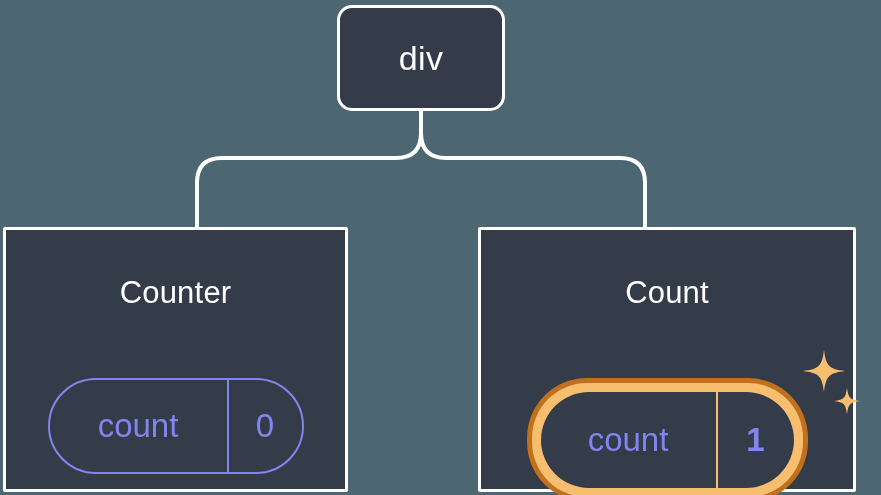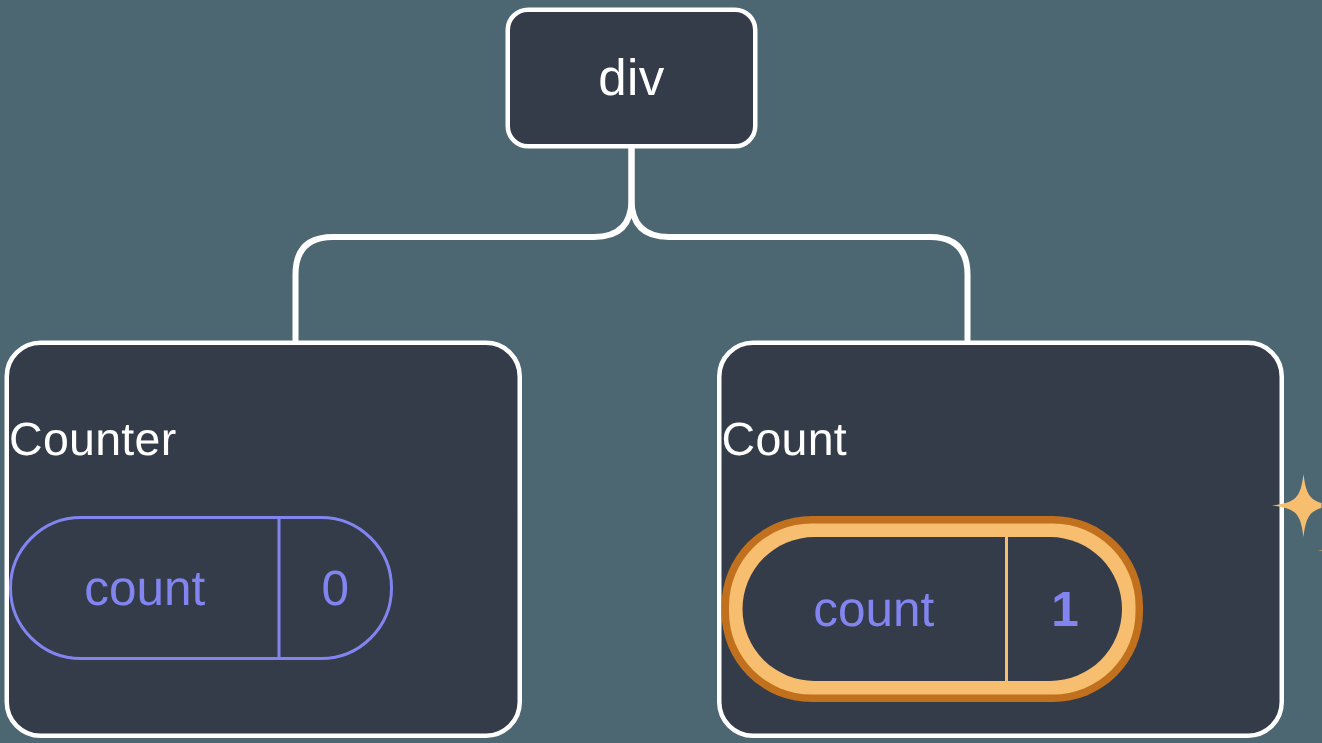--- a/index.html
+++ b/index.html
@@ -31,21 +31,21 @@
     height: 495px;
     pointer-events: none;
   }
 
   
   .root-node {
     position: absolute;
     left: 337px;
     top: 5px;
     width: 168px;
-    height: 94px;
+    height: 106px;
     box-sizing: border-box;
     background: #343b49;
     border: 3px solid #ffffff;
     border-radius: 15px;
     display: flex;
     align-items: center;
     justify-content: center;
   }
   .root-label {
     color: #ffffff;
@@ -53,23 +53,25 @@
     letter-spacing: 0.3px;
     line-height: 1;
   }
 
   
   .card {
     position: absolute;
     box-sizing: border-box;
     background: #343b49;
     border: 3px solid #ffffff;
-    border-radius: 24px;
+    border-radius: 2px;
     display: flex;
     flex-direction: column;
+    align-items: center;
+    gap: 34px;
   }
   .card-left {
     left: 3px;
     top: 227px;
     width: 345px;
     height: 265px;
   }
   .card-right {
     left: 478px;
     top: 227px;

